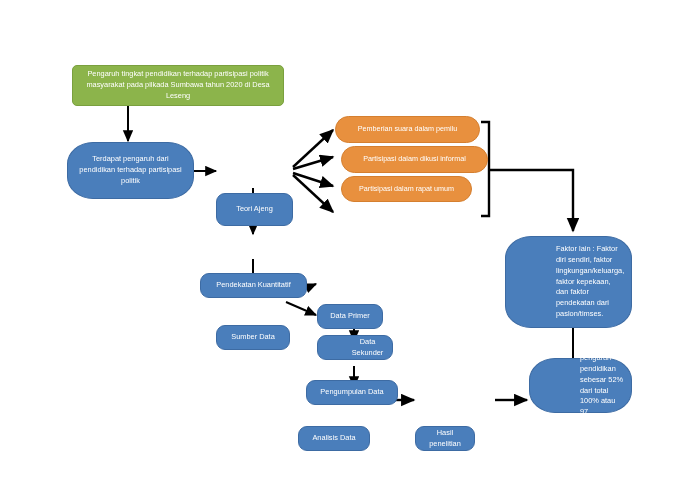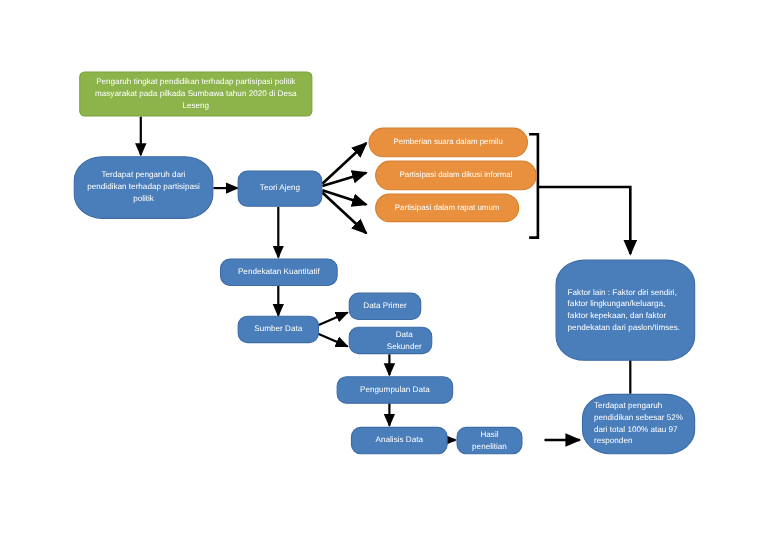--- a/index.html
+++ b/index.html
@@ -49,36 +49,38 @@
     border-radius: 5px;
     font-size: 7.4px;
   }
   .n-blue {
     background: #4A7EBB;
     border: 1px solid #3d6ba3;
     font-size: 7.4px;
   }
   .n-blue-pill {
     border-radius: 9px;
+    margin-top: 38px;
   }
   .n-blue-round {
     border-radius: 26px / 22px;
   }
   .n-orange {
     background: #E8903E;
     border: 1px solid #d57f2f;
     border-radius: 22px;
     font-size: 7.2px;
   }
   .n-left {
     text-align: left;
   }
   .n-left .label {
     padding-left: 10px;
     padding-right: 6px;
+    margin-left: 40px;
   }
 </style>
 </head>
 <body>
 
 <div id="canvas">
 
   <svg id="edges" viewBox="0 0 700 494" xmlns="http://www.w3.org/2000/svg">
     <defs>
       <marker id="ah" markerWidth="7" markerHeight="7" refX="5.4" refY="2.6" orient="auto" markerUnits="strokeWidth">
@@ -155,25 +157,25 @@
   </div>
 
   <div class="node n-blue n-blue-pill" style="left:317px; top:266px; width:66px; height:25px;">
     <span class="label">Data Primer</span>
   </div>
 
   <div class="node n-blue n-blue-pill" style="left:317px; top:297px; width:76px; height:25px;padding-left:25px;">
     <span class="label">Data Sekunder</span>
   </div>
 
-  <div class="node n-blue n-blue-pill" style="left:306px; top:342px; width:106px; height:25px;">
+  <div class="node n-blue n-blue-pill" style="left:306px; top:342px; width:92px; height:25px;">
     <span class="label">Pengumpulan Data</span>
   </div>
 
-  <div class="node n-blue n-blue-pill" style="left:319px; top:388px; width:88px; height:25px;">
+  <div class="node n-blue n-blue-pill" style="left:298px; top:388px; width:72px; height:25px;">
     <span class="label">Analisis Data</span>
   </div>
 
   <div class="node n-blue n-blue-pill" style="left:415px; top:388px; width:60px; height:25px;">
     <span class="label">Hasil penelitian</span>
   </div>
 
   <div class="node n-blue n-blue-round n-left" style="left:529px; top:358px; width:103px; height:55px;justify-content:flex-end;">
     <span class="label">Terdapat  pengaruh pendidikan sebesar 52% dari total 100% atau 97 responden</span>
   </div>

